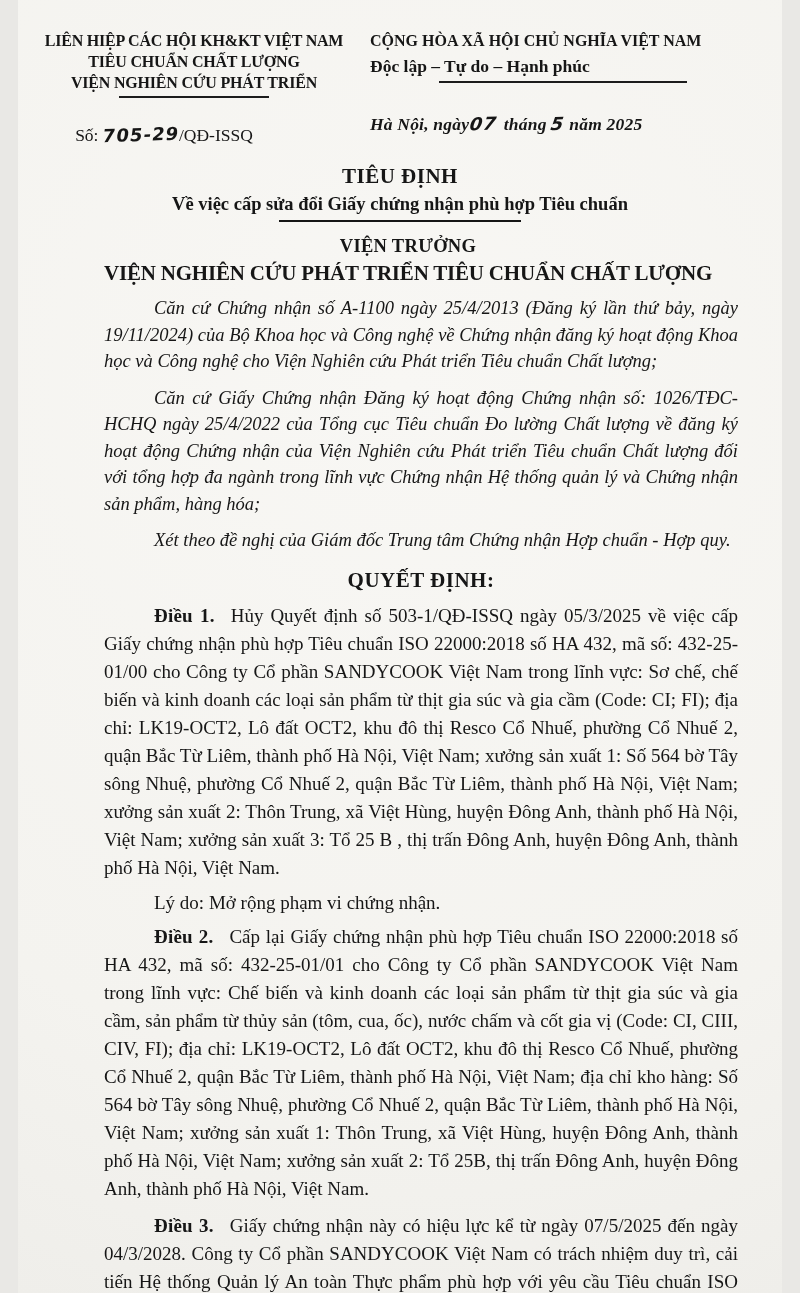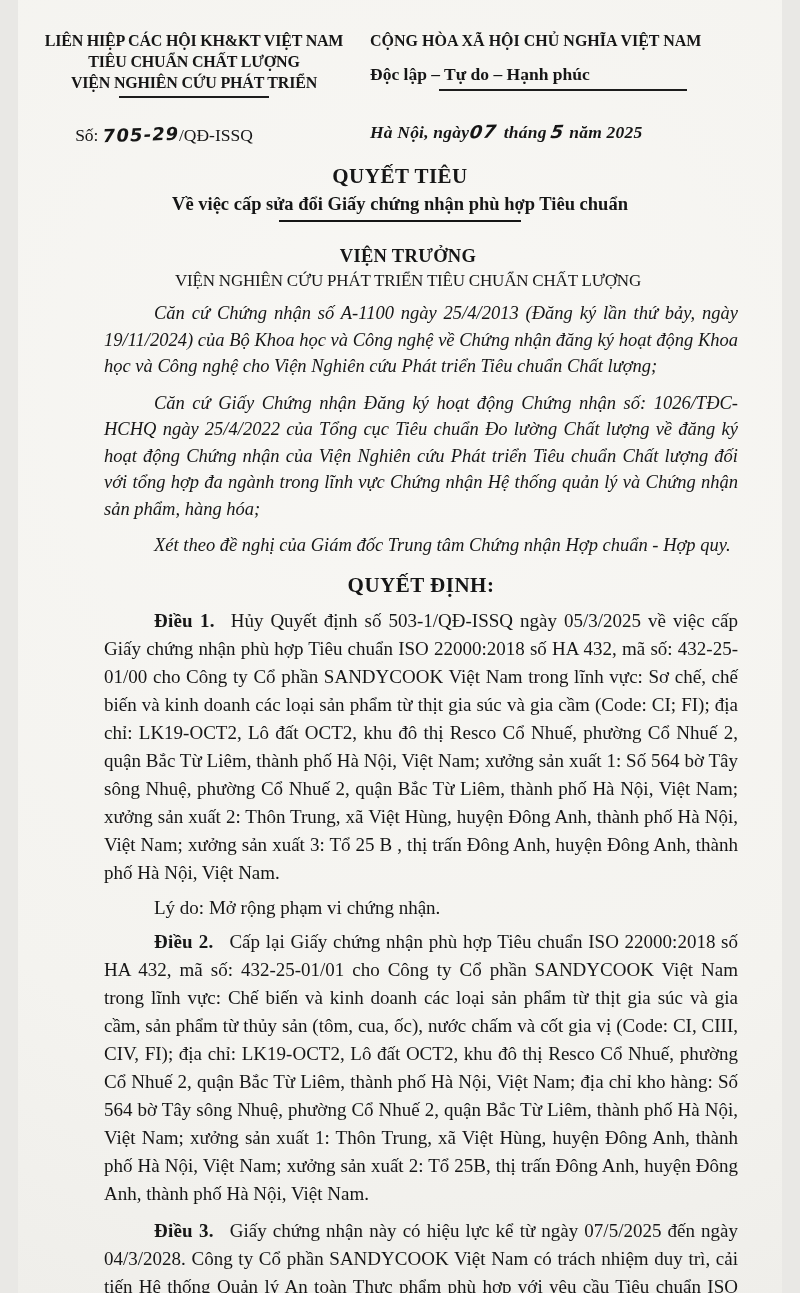--- a/index.html
+++ b/index.html
@@ -11,42 +11,42 @@
     background-image:radial-gradient(circle at 50% 30%, #f8f7f4 0%, #f4f3ef 70%, #efeeea 100%);
     color:#161616;
     font-family:"Liberation Serif","DejaVu Serif",serif;
     overflow:hidden;
   }
   .hdr{display:flex;padding-top:30px;}
   .hdr-left{width:352px;text-align:center;}
   .hdr-right{flex:1;padding-right:26px;}
   .org-line{font-weight:bold;font-size:16px;line-height:21px;letter-spacing:-0.2px;}
   .nat-line1{font-weight:bold;font-size:16px;line-height:22px;}
-  .nat-line2{font-weight:bold;font-size:17.5px;line-height:24px;margin-top:10px;}
+  .nat-line2{font-weight:bold;font-size:17.5px;line-height:24px;margin-top:2px;}
   .u-bar{border-bottom:2px solid #1c1c1c;margin:3px auto 0 auto;}
   .u-org{width:150px;}
   .u-nat{width:248px;}
   .doc-number{margin-top:26px;font-size:17.5px;text-align:center;padding-right:60px;}
   .date-line{margin-top:30px;font-size:17.5px;font-style:italic;font-weight:bold;letter-spacing:0.2px;}
   .handwrite{
     display:inline-block;
     font-family:"DejaVu Sans",cursive;
     font-weight:600;
     transform:skewX(-10deg) rotate(-2deg);
     letter-spacing:1px;
     font-size:18px;
   }
   .hw-day{margin:0 2px 0 1px;}
   .title-block{text-align:center;margin-top:18px;}
   .title-main{font-size:21px;font-weight:bold;letter-spacing:0.5px;}
   .title-sub{font-size:18.5px;font-weight:bold;margin-top:5px;}
   .u-title{width:242px;border-bottom:2.5px solid #151515;margin-top:5px;}
-  .issuer-block{text-align:center;margin-top:24px;padding-left:16px;}
+  .issuer-block{text-align:center;margin-top:14px;padding-left:16px;}
   .issuer-1{font-size:18.5px;font-weight:bold;letter-spacing:0.3px;}
-  .issuer-2{font-size:17px;font-weight:normal;margin-top:4px;letter-spacing:-0.2px;}
+  .issuer-2{font-size:21px;font-weight:bold;margin-top:4px;letter-spacing:-0.2px;}
   .body-text{padding:0 44px 0 86px;}
   .pre{font-style:italic;font-size:18.5px;line-height:26.5px;text-align:justify;text-indent:50px;margin:10px 0 0 0;}
   .pre:first-of-type{margin-top:9px;}
   .dec-heading{text-align:center;font-size:21px;font-weight:bold;letter-spacing:0.5px;margin-top:14px;}
   .art{font-size:19px;line-height:28px;text-align:justify;text-indent:50px;margin:9px 0 0 0;}
   .art b{letter-spacing:0.2px;}
   .art .lead{margin-right:16px;}
   .reason{font-size:19px;margin:10px 0 0 0;text-indent:50px;}
   .ink-flourish{vertical-align:-6px;margin-left:2px;}
   .footer{position:relative;height:260px;margin-top:4px;}
@@ -80,21 +80,21 @@
       <div class="date-line">
         <span>Hà Nội, ngày</span><span class="handwrite hw-day">07</span>
         <span>tháng</span>
         <span class="handwrite">5</span>
         <span>năm 2025</span>
       </div>
     </div>
   </div>
 
   <div class="title-block">
-    <div class="title-main">QUYẾT TIÊU</div>
+    <div class="title-main">TIÊU ĐỊNH</div>
     <div class="title-sub">Về việc cấp sửa đổi Giấy chứng nhận phù hợp Tiêu chuẩn</div>
     <div class="u-bar u-title"></div>
   </div>
 
   <div class="issuer-block">
     <div class="issuer-1">VIỆN TRƯỞNG</div>
     <div class="issuer-2">VIỆN NGHIÊN CỨU PHÁT TRIỂN TIÊU CHUẨN CHẤT LƯỢNG</div>
   </div>
 
   <div class="body-text">

